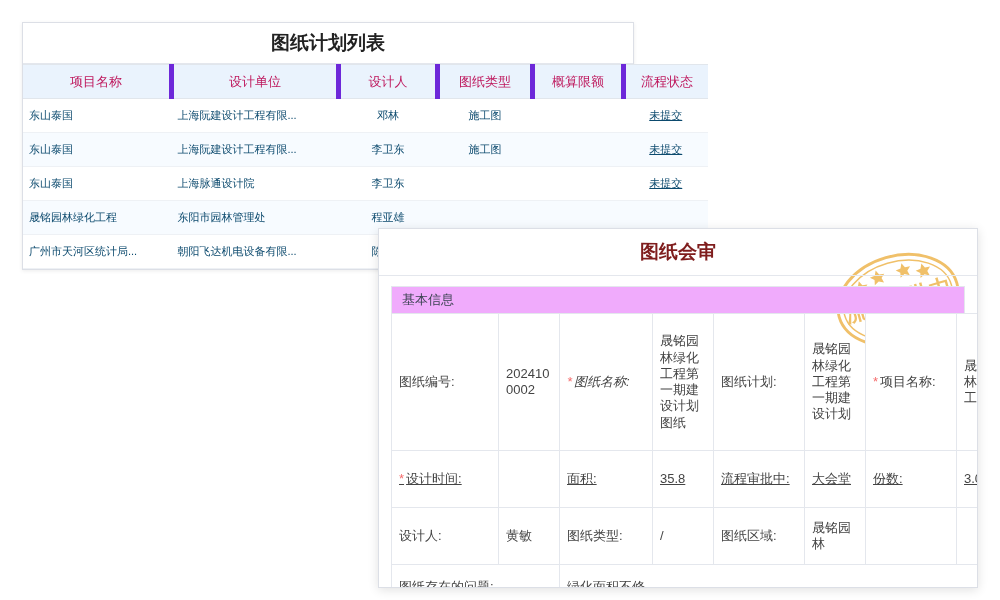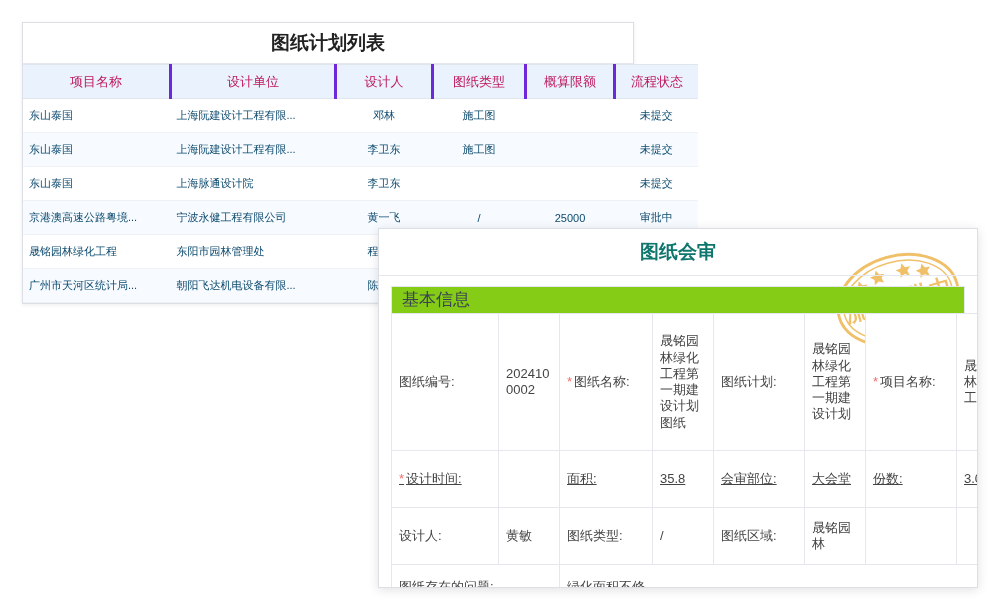--- a/index.html
+++ b/index.html
@@ -54,42 +54,42 @@
     color: #be185d;
     font-weight: normal;
     font-size: 13px;
     height: 33px;
     border: 1px solid #e1e6ec;
     border-left: none;
     border-right: none;
     text-align: center;
     padding: 0 4px;
   }
-  table.plan-table th + th { border-left: 3px solid #6d28d9; }
+  table.plan-table th + th { border-left: 5px solid #6d28d9; }
 
   table.plan-table td {
     height: 33px;
     border-bottom: 1px solid #eef1f5;
     font-size: 11px;
     color: #0c4a6e;
     text-align: center;
     padding: 0 6px;
     overflow: hidden;
     white-space: nowrap;
     text-overflow: ellipsis;
   }
 
   table.plan-table tr:nth-child(even) td { background: #f7fbff; }
   table.plan-table tr:nth-child(odd) td { background: #ffffff; }
 
   .cell-link {
     color: #3a8ee6;
     text-align: left !important;
   }
-  .cell-status-pending { color: #3a8ee6; }
+  .cell-status-pending { color: #3a8ee6; text-decoration: underline; }
   .cell-status-approving { color: #e6a23c; }
 
   
   .col-name   { width: 138px; }
   .col-unit   { width: 154px; }
   .col-person { width: 86px;  }
   .col-type   { width: 82px; margin-top: 25px;  }
   .col-budget { width: 78px;  }
   .col-status { width: 74px;  }
 
@@ -106,41 +106,41 @@
     box-sizing: border-box;
     overflow: hidden;
   }
 
   .review-title {
     height: 46px;
     line-height: 46px;
     text-align: center;
     font-size: 19px;
     font-weight: bold;
-    color: #0f766e;
+    color: #7f1d1d;
     border-bottom: 1px solid #e4e7ed;
     position: relative;
     z-index: 2;
   }
 
   .review-body {
     padding: 10px 12px 0 12px;
     box-sizing: border-box;
     position: relative;
     z-index: 2;
   }
 
   .section-header {
-    background: #84cc16;
+    background: #f0abfc;
     border: 1px solid #e4e7ed;
     border-bottom: none;
     height: 26px;
     line-height: 26px;
     padding-left: 10px;
-    font-size: 17px;
+    font-size: 13px;
     color: #3b4352;
   }
 
   table.form-table {
     border-collapse: collapse;
     width: 100%;
     table-layout: fixed;
   }
   table.form-table td {
     border: 1px solid #e4e7ed;
@@ -160,21 +160,21 @@
   .req { color: #f56c6c; margin-right: 2px; }
 
   .r1 td { height: 126px; }
   .r2 td { height: 46px; text-decoration: underline; }
   .r3 td { height: 46px; }
   .r4 td { height: 34px; }
 
   
   .fc1 { width: 92px; }
   .fc2 { width: 46px; }
-  .fc3 { width: 78px; }
+  .fc3 { width: 78px; font-style: italic; }
   .fc4 { width: 46px; }
   .fc5 { width: 76px; }
   .fc6 { width: 46px; margin-left: 8px; }
   .fc7 { width: 76px; }
   .fc8 { width: 46px; }
 
   
   .stamp {
     position: absolute;
     right: 12px;
@@ -221,28 +221,20 @@
           <td></td>
           <td class="cell-status-pending">未提交</td>
         </tr>
         <tr>
           <td class="cell-link">东山泰国</td>
           <td class="cell-link">上海脉通设计院</td>
           <td>李卫东</td>
           <td></td>
           <td></td>
           <td class="cell-status-pending">未提交</td>
-        </tr>
-        <tr>
-          <td class="cell-link">京港澳高速公路粤境...</td>
-          <td class="cell-link">宁波永健工程有限公司</td>
-          <td>黄一飞</td>
-          <td>/</td>
-          <td>25000</td>
-          <td class="cell-status-approving">审批中</td>
         </tr>
         <tr>
           <td class="cell-link">晟铭园林绿化工程</td>
           <td class="cell-link">东阳市园林管理处</td>
           <td>程亚雄</td>
           <td></td>
           <td></td>
           <td></td>
         </tr>
         <tr>
@@ -292,21 +284,21 @@
           <td class="lbl fc5">图纸计划:</td>
           <td class="val fc6">晟铭园林绿化工程第一期建设计划</td>
           <td class="lbl fc7"><span class="req">*</span><span>项目名称:</span></td>
           <td class="val fc8">晟铭园林绿化工程</td>
         </tr>
         <tr class="r2">
           <td class="lbl"><span class="req">*</span><span>设计时间:</span></td>
           <td class="val"></td>
           <td class="lbl">面积:</td>
           <td class="val">35.8</td>
-          <td class="lbl">会审部位:</td>
+          <td class="lbl">流程审批中:</td>
           <td class="val">大会堂</td>
           <td class="lbl">份数:</td>
           <td class="val">3.00</td>
         </tr>
         <tr class="r3">
           <td class="lbl">设计人:</td>
           <td class="val">黄敏</td>
           <td class="lbl">图纸类型:</td>
           <td class="val">/</td>
           <td class="lbl">图纸区域:</td>

